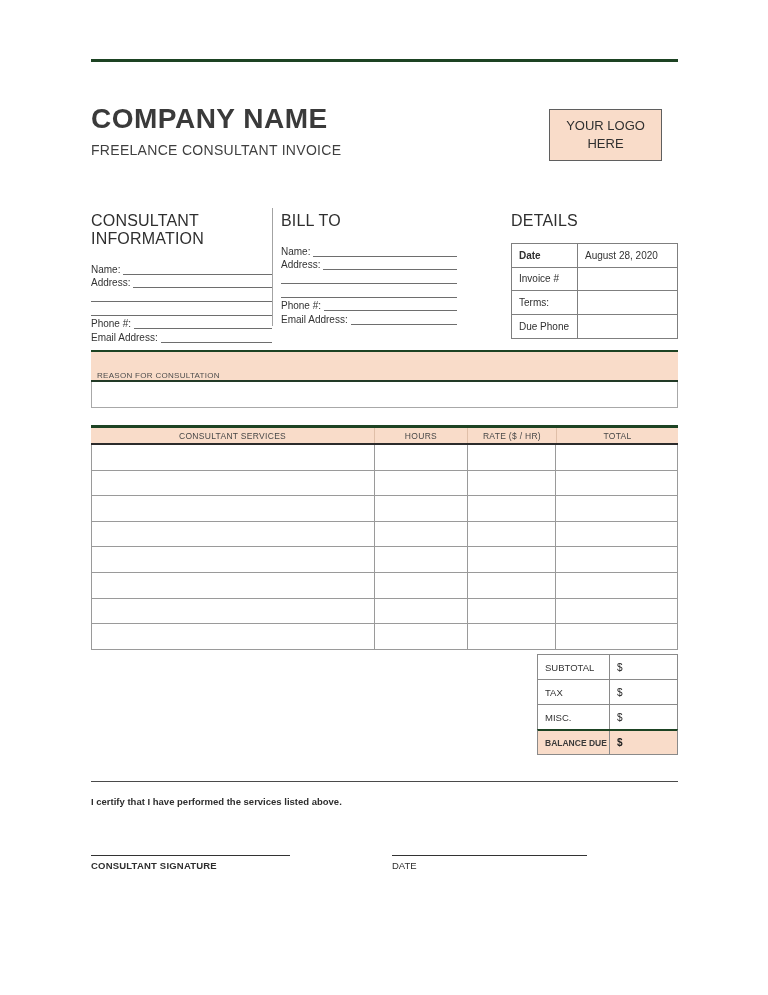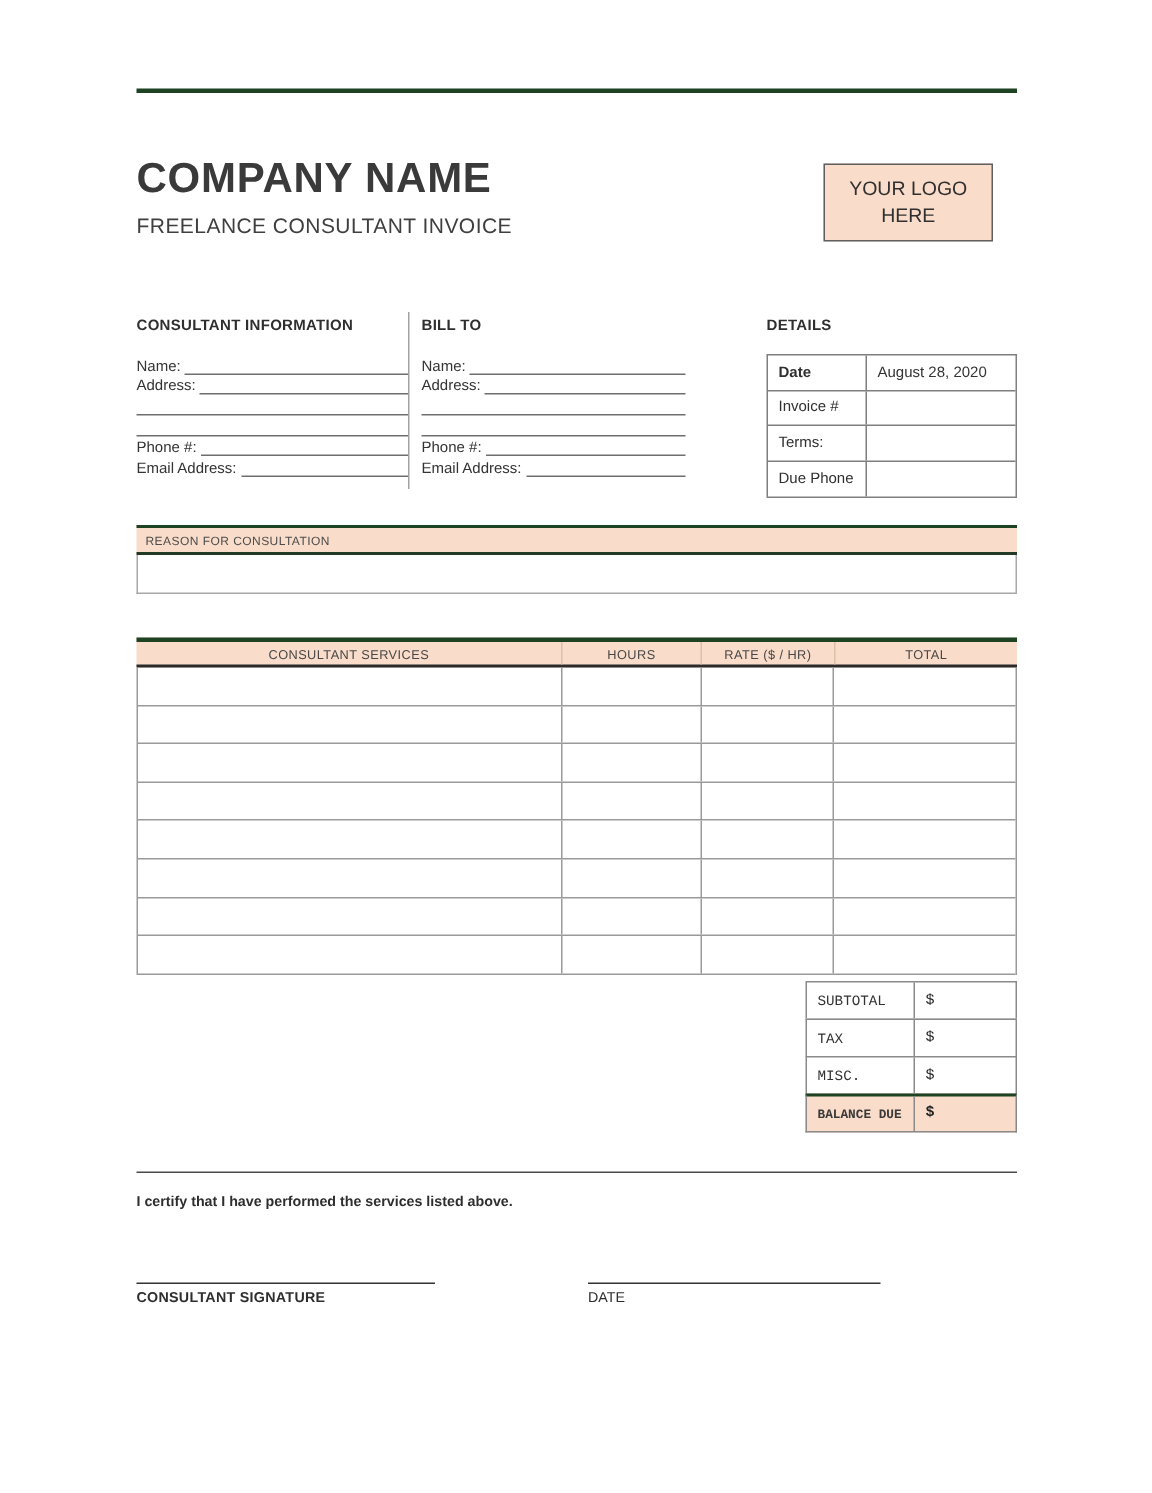--- a/index.html
+++ b/index.html
@@ -22,41 +22,41 @@
   .company-name{font-size:28px;font-weight:700;color:#3a3a3a;letter-spacing:.5px;line-height:1.1;}
   .subtitle{font-size:14px;color:#3f3f3f;letter-spacing:.3px;margin-top:7px;}
   .logo-box{position:absolute;right:16px;top:5px;width:113px;height:52px;background:var(--peach);
     border:1.5px solid #5f5f5f;display:flex;align-items:center;justify-content:center;text-align:center;}
   .logo-text{font-size:13px;color:#303030;line-height:1.35;white-space:pre-line;}
 
   
   .parties{position:absolute;left:91px;top:208px;width:587px;height:118px;display:flex;}
   .party-col{padding-top:4px;}
   .party-col .sec-heading{margin-bottom:13px;}
-  .sec-heading{font-size:10px;font-weight:700;color:#2f2f2f;letter-spacing:.2px;}
+  .sec-heading{font-size:16px;font-weight:400;color:#2f2f2f;letter-spacing:.2px;}
   .col-consultant{width:181px;}
   .v-divider{width:1px;background:#a3a3a3;}
   .col-billto{width:176px;margin-left:8px;}
   .col-details{flex:1;margin-left:13px;padding-left:41px;}
   .field-row{display:flex;align-items:flex-end;height:13.7px;font-size:10px;color:#333;}
   .field-label{white-space:nowrap;padding-right:3px;}
   .fill-line{flex:1;border-bottom:1px solid #6e6e6e;height:11px;}
 
   
   .details-table{margin-top:4px;border:1px solid #7f7f7f;}
   .d-row{display:flex;height:23.5px;border-bottom:1px solid #7f7f7f;align-items:center;font-size:10px;}
   .d-row:last-child{border-bottom:none;}
   .d-label{width:66px;padding-left:7px;border-right:1px solid #7f7f7f;align-self:stretch;display:flex;align-items:center;color:#2f2f2f;}
   .d-row.bold .d-label{font-weight:700;}
   .d-value{flex:1;padding-left:7px;color:#333;}
 
   
   .reason{position:absolute;left:91px;top:350px;width:587px;}
-  .reason-band{height:20px;background:var(--peach);border-top:2px solid var(--green);
-    border-bottom:2px solid #223a26;display:flex;align-items:center;padding-left:6px;}
+  .reason-band{height:32px;background:var(--peach);border-top:2px solid var(--green);
+    border-bottom:2px solid #223a26;display:flex;align-items:flex-end;padding-left:6px;}
   .reason-band span{font-size:8px;color:#4c4c4c;letter-spacing:.3px;}
   .reason-box{height:26px;background:#fff;border:1px solid #a8a8a8;border-top:none;}
 
   
   .services{position:absolute;left:91px;top:425px;width:587px;}
   .svc-head{display:flex;background:var(--peach);border-top:3px solid var(--green);
     border-bottom:2px solid var(--dark-border);height:20px;}
   .svc-head .hcell{display:flex;align-items:center;justify-content:center;font-size:8.5px;
     color:#474747;letter-spacing:.3px;}
   .svc-body{border-left:1px solid var(--line-gray);border-right:1px solid var(--line-gray);}
@@ -65,21 +65,21 @@
   .svc-row .cell:last-child{border-right:none;}
   .w-desc{width:48.4%;}
   .w-hours{width:15.8%;}
   .w-rate{width:15.2%;}
   .w-total{width:20.6%;}
   .svc-head .hcell{border-right:1px solid #e0bfa8;}
   .svc-head .hcell:last-child{border-right:none;}
 
   
   .totals{position:absolute;left:537px;top:654px;width:141px;}
-  .t-row{display:flex;height:26px;border:1px solid #8a8a8a;margin-top:-1px;background:#fff;align-items:center;font-family:Liberation Mono, monospace;}
+  .t-row{display:flex;height:26px;border:1px solid #8a8a8a;margin-top:-1px;background:#fff;align-items:center;}
   .t-row:first-child{margin-top:0;}
   .t-label{width:72px;padding-left:7px;font-size:9.5px;color:#333;align-self:stretch;
     display:flex;align-items:center;border-right:1px solid #8a8a8a;}
   .t-value{flex:1;padding-left:7px;font-size:10px;color:#222;}
   .t-row.emphasis{background:var(--peach);border-top:2px solid var(--green);}
   .t-row.emphasis .t-label{font-weight:700;font-size:8.5px;color:#3a3a3a;}
   .t-row.emphasis .t-value{font-weight:700;}
 
   
   .footer-rule{position:absolute;left:91px;top:781px;width:587px;height:1px;background:#4a4a4a;}

